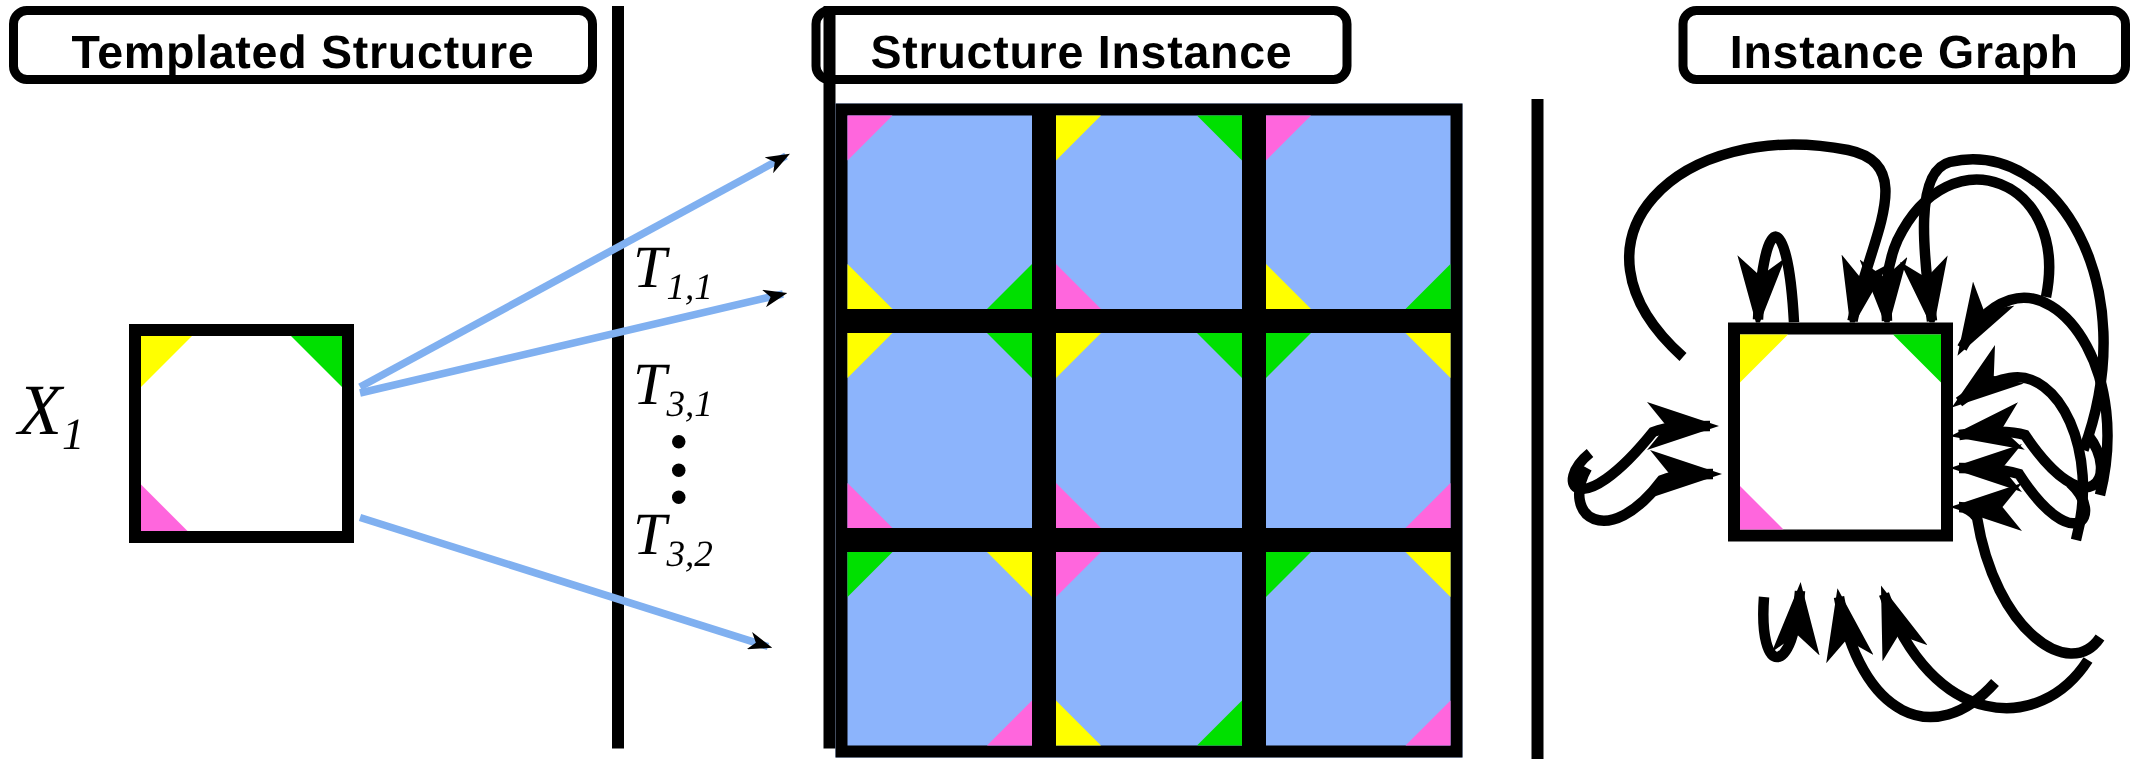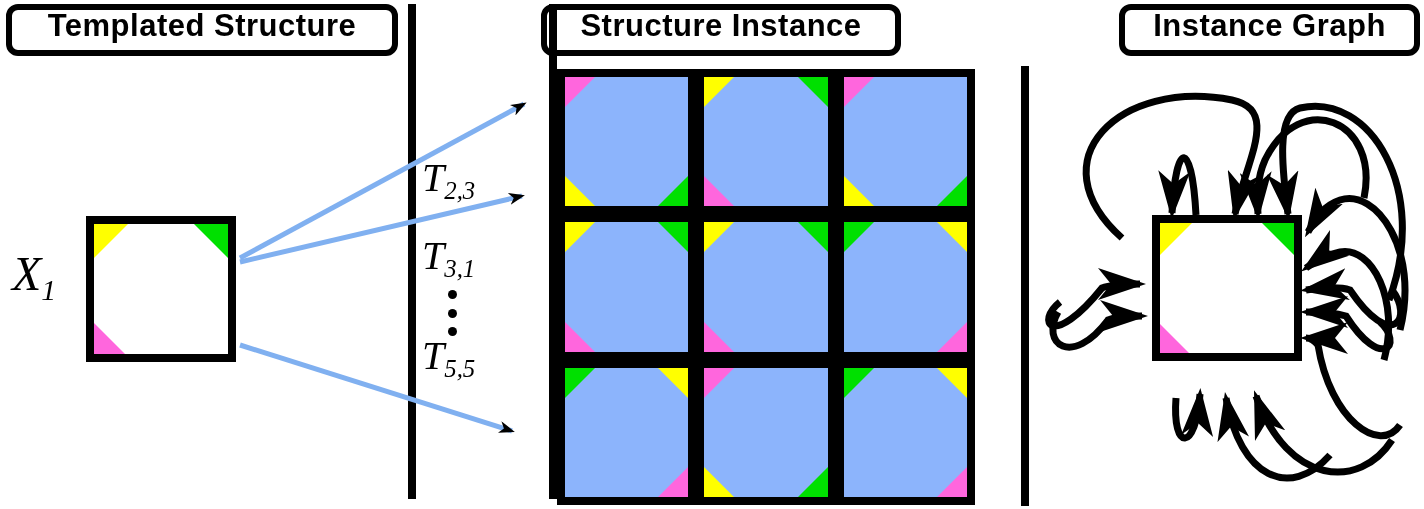--- a/index.html
+++ b/index.html
@@ -2,21 +2,21 @@
 <html><head>
 <meta charset="utf-8">
 <style>
   html,body{margin:0;padding:0;background:#ffffff;}
   body{width:1424px;height:509px;position:relative;overflow:hidden;
        font-family:"Liberation Sans",sans-serif;}
   #root{position:absolute;left:0;top:0;width:1424px;height:509px;}
 
   
   .pill{position:absolute;box-sizing:border-box;border:6px solid #000;
-        border-radius:12px;background:#fff;display:flex;align-items:flex-start;
+        border-radius:12px;background:#fff;display:flex;align-items:flex-end;
         justify-content:center;color:#000;font-weight:600;letter-spacing:.5px;
         white-space:nowrap;}
   .pill span{display:block;line-height:1;}
 
   
   .divider{position:absolute;background:#000;}
 
   
   .sq{position:absolute;box-sizing:border-box;border:8px solid #000;background:#fff;}
   .sq.blue{background:#8cb4fc;}
@@ -81,35 +81,35 @@
       </marker>
     </defs>
     <g stroke="#80b0f0" stroke-width="5" fill="none" marker-end="url(#swept)">
       <line x1="240" y1="258" x2="524" y2="104"></line>
       <line x1="240" y1="262" x2="522" y2="196"></line>
       <line x1="240" y1="345" x2="512" y2="431"></line>
     </g>
   </svg>
 
   <div class="mlabel" style="left:422px;top:158px;font-size:40px;">
-    <span>T</span><sub>2,3</sub>
+    <span>T</span><sub>1,1</sub>
   </div>
 
   <div class="mlabel" style="left:422px;top:236px;font-size:40px;">
     <span>T</span><sub>3,1</sub>
   </div>
 
   <div class="vdots" style="left:447px;top:290px;width:10px;height:46px;">
       <i></i>
       <i></i>
       <i></i>
     </div>
 
   <div class="mlabel" style="left:422px;top:336px;font-size:40px;">
-    <span>T</span><sub>5,5</sub>
+    <span>T</span><sub>3,2</sub>
   </div>
 
   <div style="position:absolute;left:557px;top:69px;width:418px;height:436px;">
       <div class="sq blue" style="left: 0px; top: 0px; width: 139.333px; height: 145.333px; border-width: 8px; background: rgb(140, 180, 252);">
         <span class="tri tl" style="color: rgb(255, 102, 221); border-left-width: 30px; border-bottom-width: 30px;"></span>
         <span class="tri bl" style="color: rgb(255, 255, 0); border-left-width: 30px; border-top-width: 30px;"></span>
         <span class="tri br" style="color: rgb(0, 224, 0); border-right-width: 30px; border-top-width: 30px;"></span>
       </div>
       <div class="sq blue" style="left: 139.333px; top: 0px; width: 139.333px; height: 145.333px; border-width: 8px; background: rgb(140, 180, 252);">
         <span class="tri tl" style="color: rgb(255, 255, 0); border-left-width: 30px; border-bottom-width: 30px;"></span>

